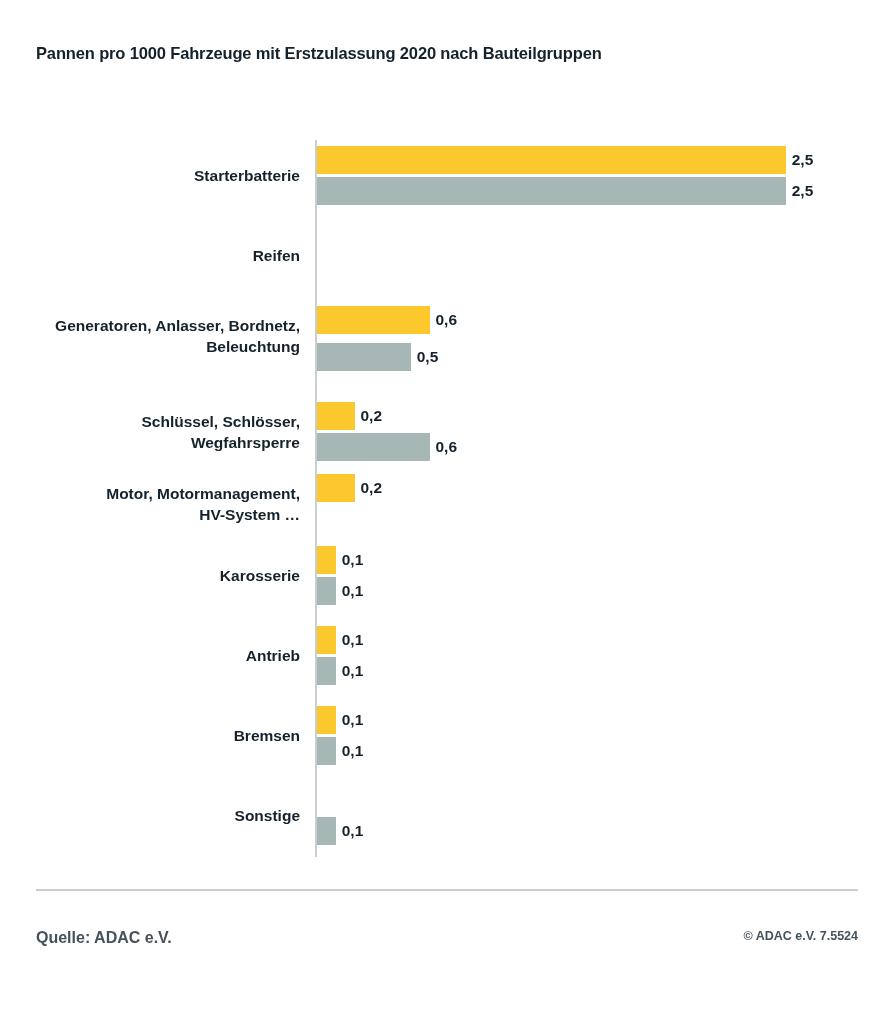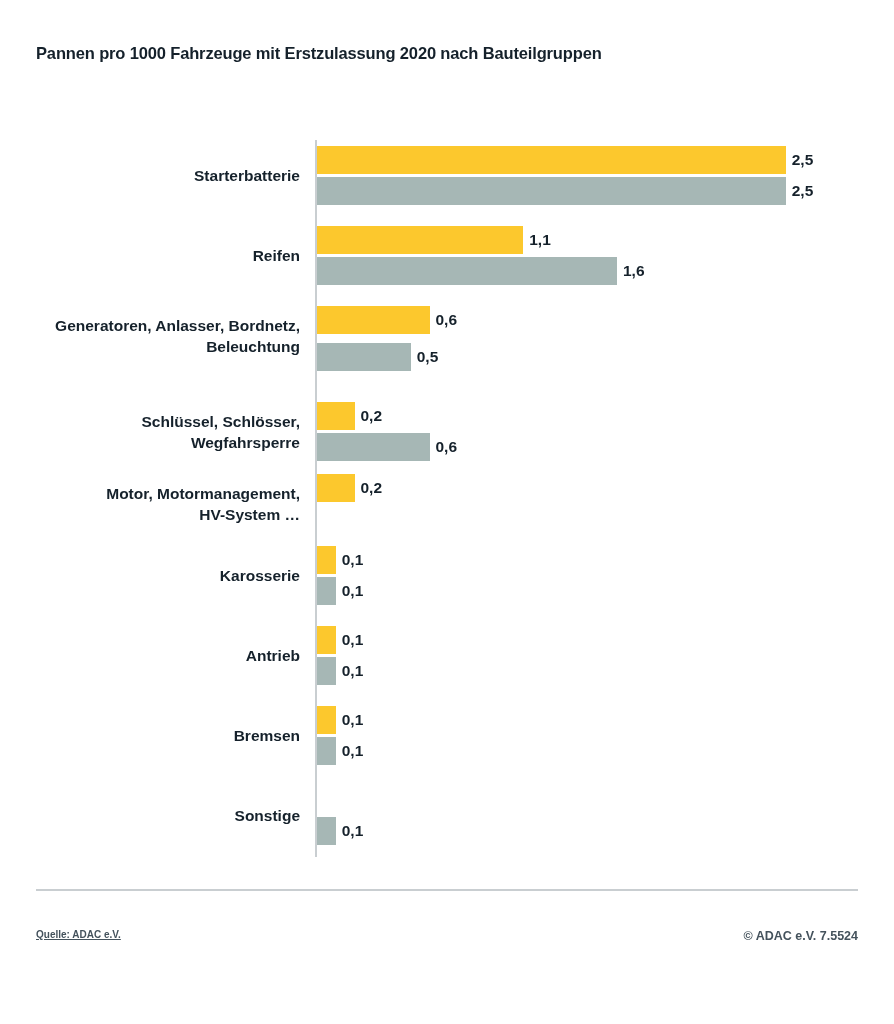--- a/index.html
+++ b/index.html
@@ -128,24 +128,23 @@
     left: 36px;
     top: 889px;
     width: 822px;
     height: 2px;
     background: #c9ced1;
   }
   #footer-source {
     position: absolute;
     left: 36px;
     top: 929px;
-    font-size: 10px;
+    font-size: 16px;
     font-weight: bold;
     color: #44525c;
-    text-decoration: underline;
   }
   #footer-copyright {
     position: absolute;
     right: 36px;
     top: 929px;
     font-size: 12.5px;
     font-weight: bold;
     color: #44525c;
     text-align: right;
   }
@@ -167,28 +166,20 @@
             <div class="bar ev" style="width: 468.75px; background: rgb(252, 200, 45);"></div>
             <span class="bar-value" style="left: 474.75px;">2,5</span>
           </div>
           <div class="bar-row" style="top: 31px; width: 560px;">
             <div class="bar ice" style="width: 468.75px; background: rgb(166, 183, 181);"></div>
             <span class="bar-value" style="left: 474.75px;">2,5</span>
           </div>
         </div>
         <div class="bar-group" style="top: 86px;">
           <div class="cat-label" style="top: 19px;">Reifen</div>
-          <div class="bar-row" style="top: 0px; width: 560px;">
-            <div class="bar ev" style="width: 206.25px; background: rgb(252, 200, 45);"></div>
-            <span class="bar-value" style="left: 212.25px;">1,1</span>
-          </div>
-          <div class="bar-row" style="top: 31px; width: 560px;">
-            <div class="bar ice" style="width: 300px; background: rgb(166, 183, 181);"></div>
-            <span class="bar-value" style="left: 306px;">1,6</span>
-          </div>
         </div>
         <div class="bar-group" style="top: 166px;">
           <div class="cat-label" style="top: 8.5px;">Generatoren, Anlasser, Bordnetz,
 Beleuchtung</div>
           <div class="bar-row" style="top: 0px; width: 560px;">
             <div class="bar ev" style="width: 112.5px; background: rgb(252, 200, 45);"></div>
             <span class="bar-value" style="left: 118.5px;">0,6</span>
           </div>
           <div class="bar-row" style="top: 37px; width: 560px; padding-left: 20px;">
             <div class="bar ice" style="width: 93.75px; background: rgb(166, 183, 181);"></div>

